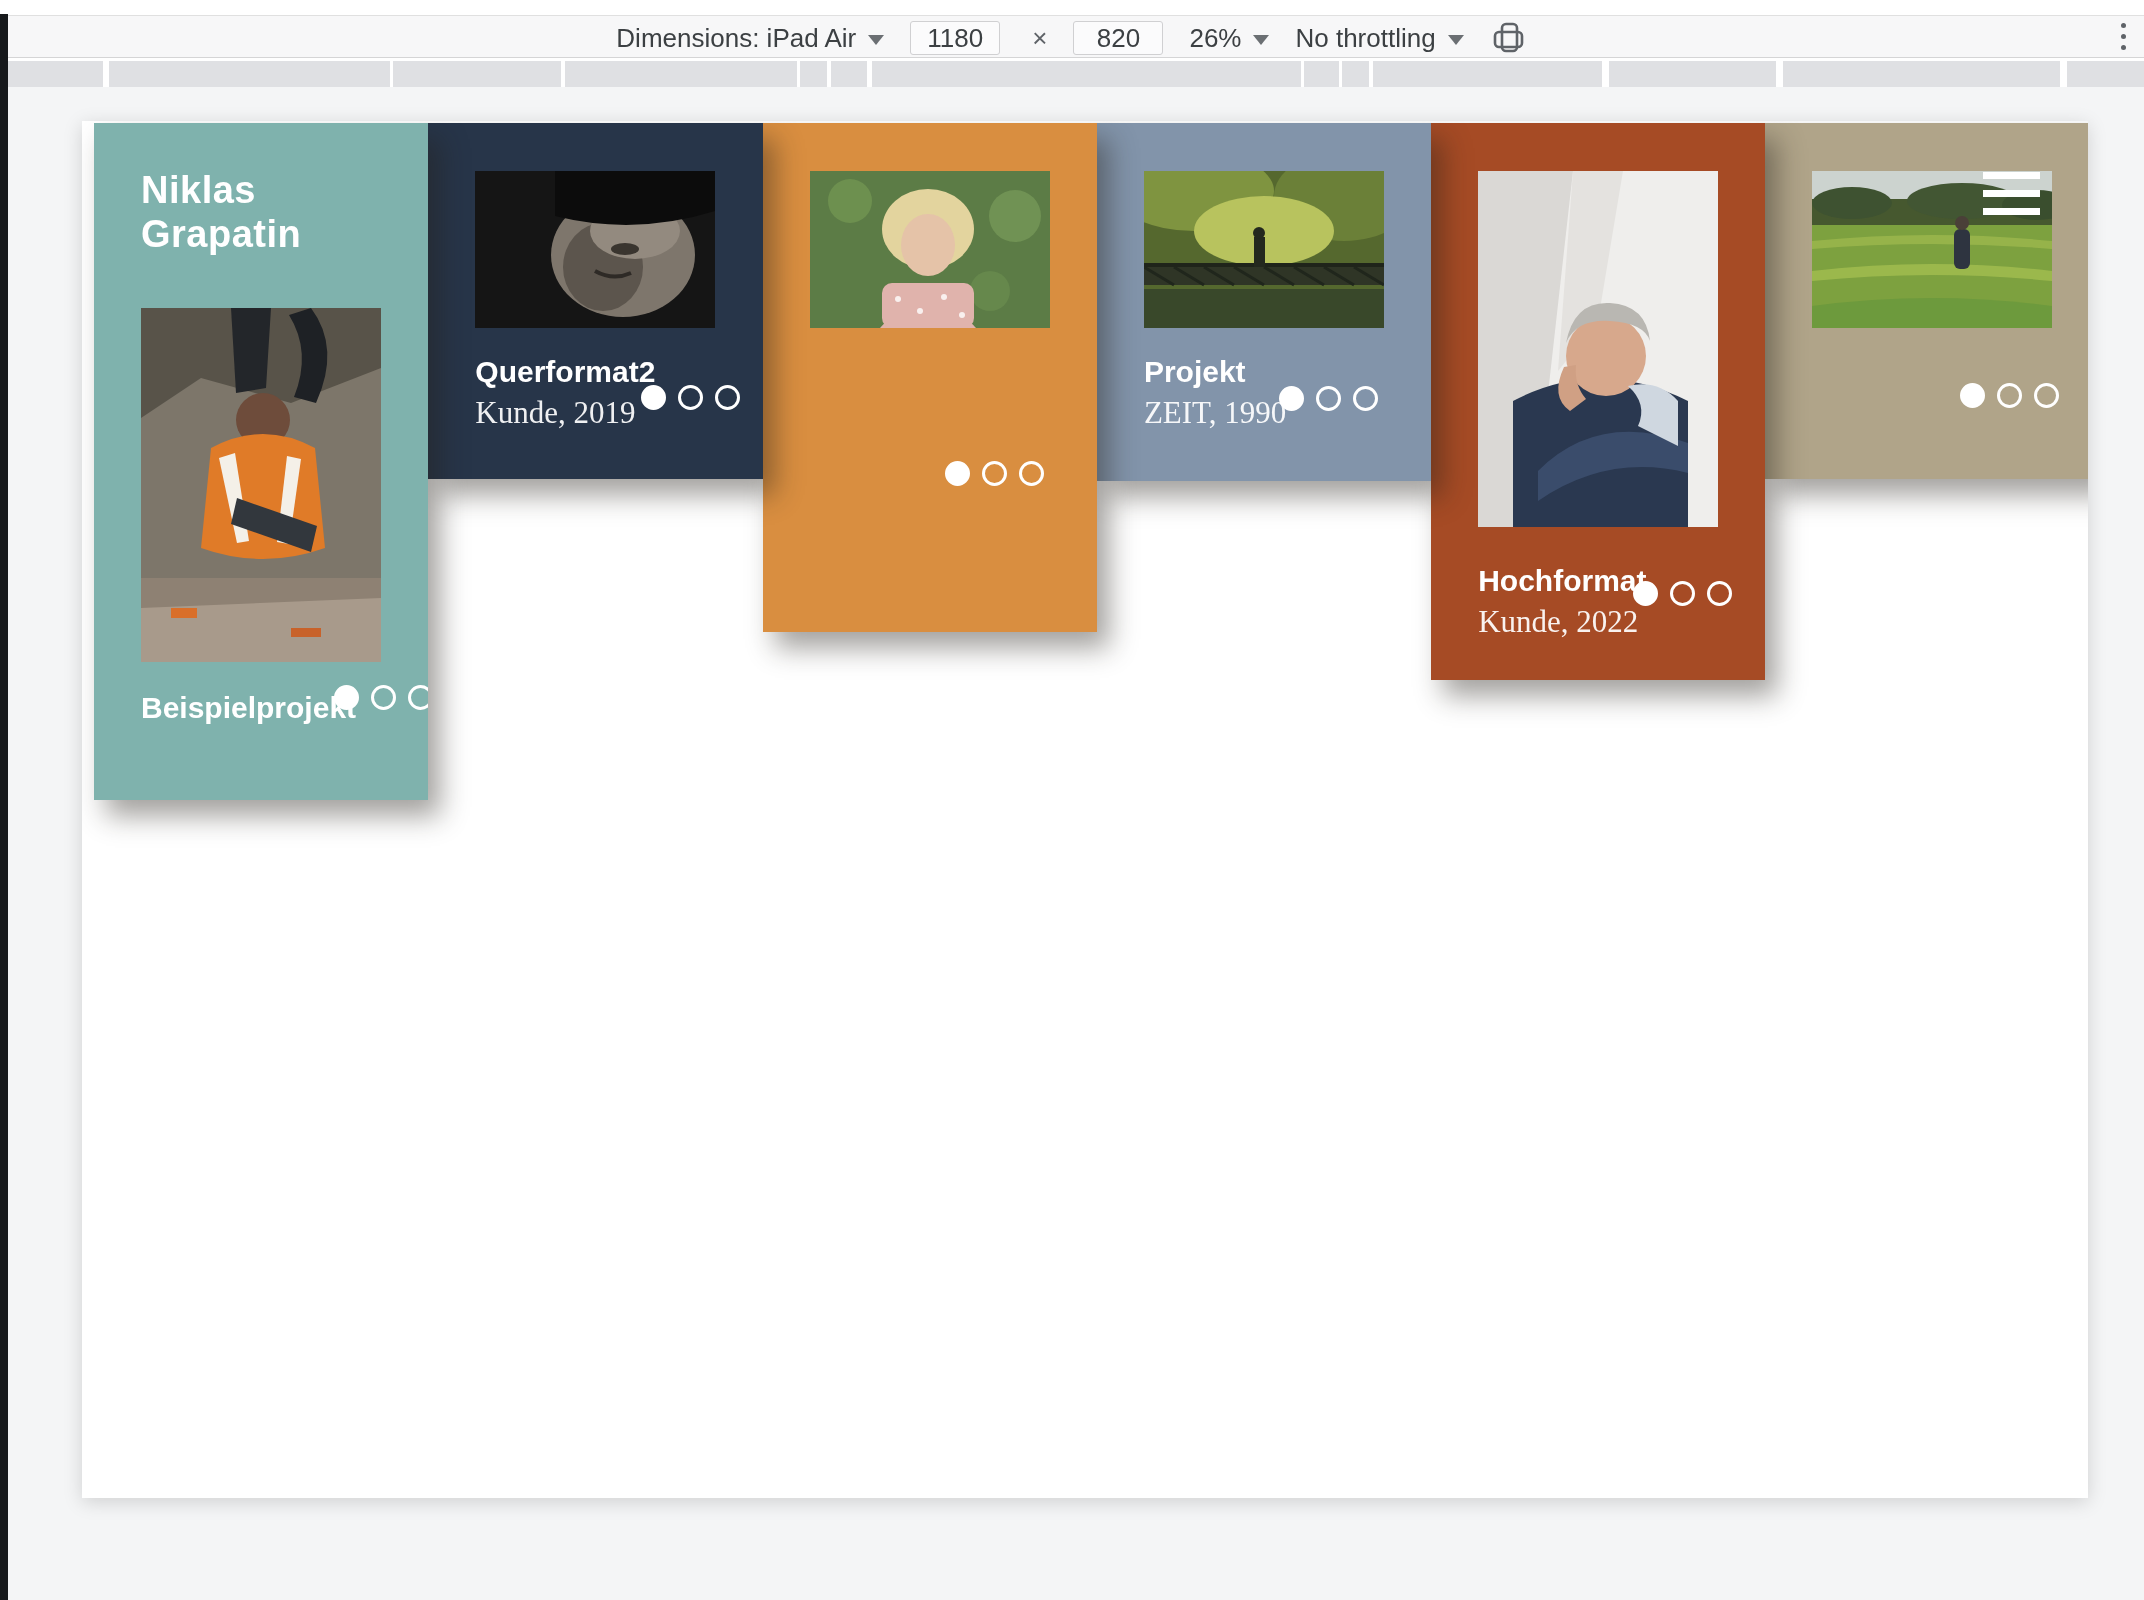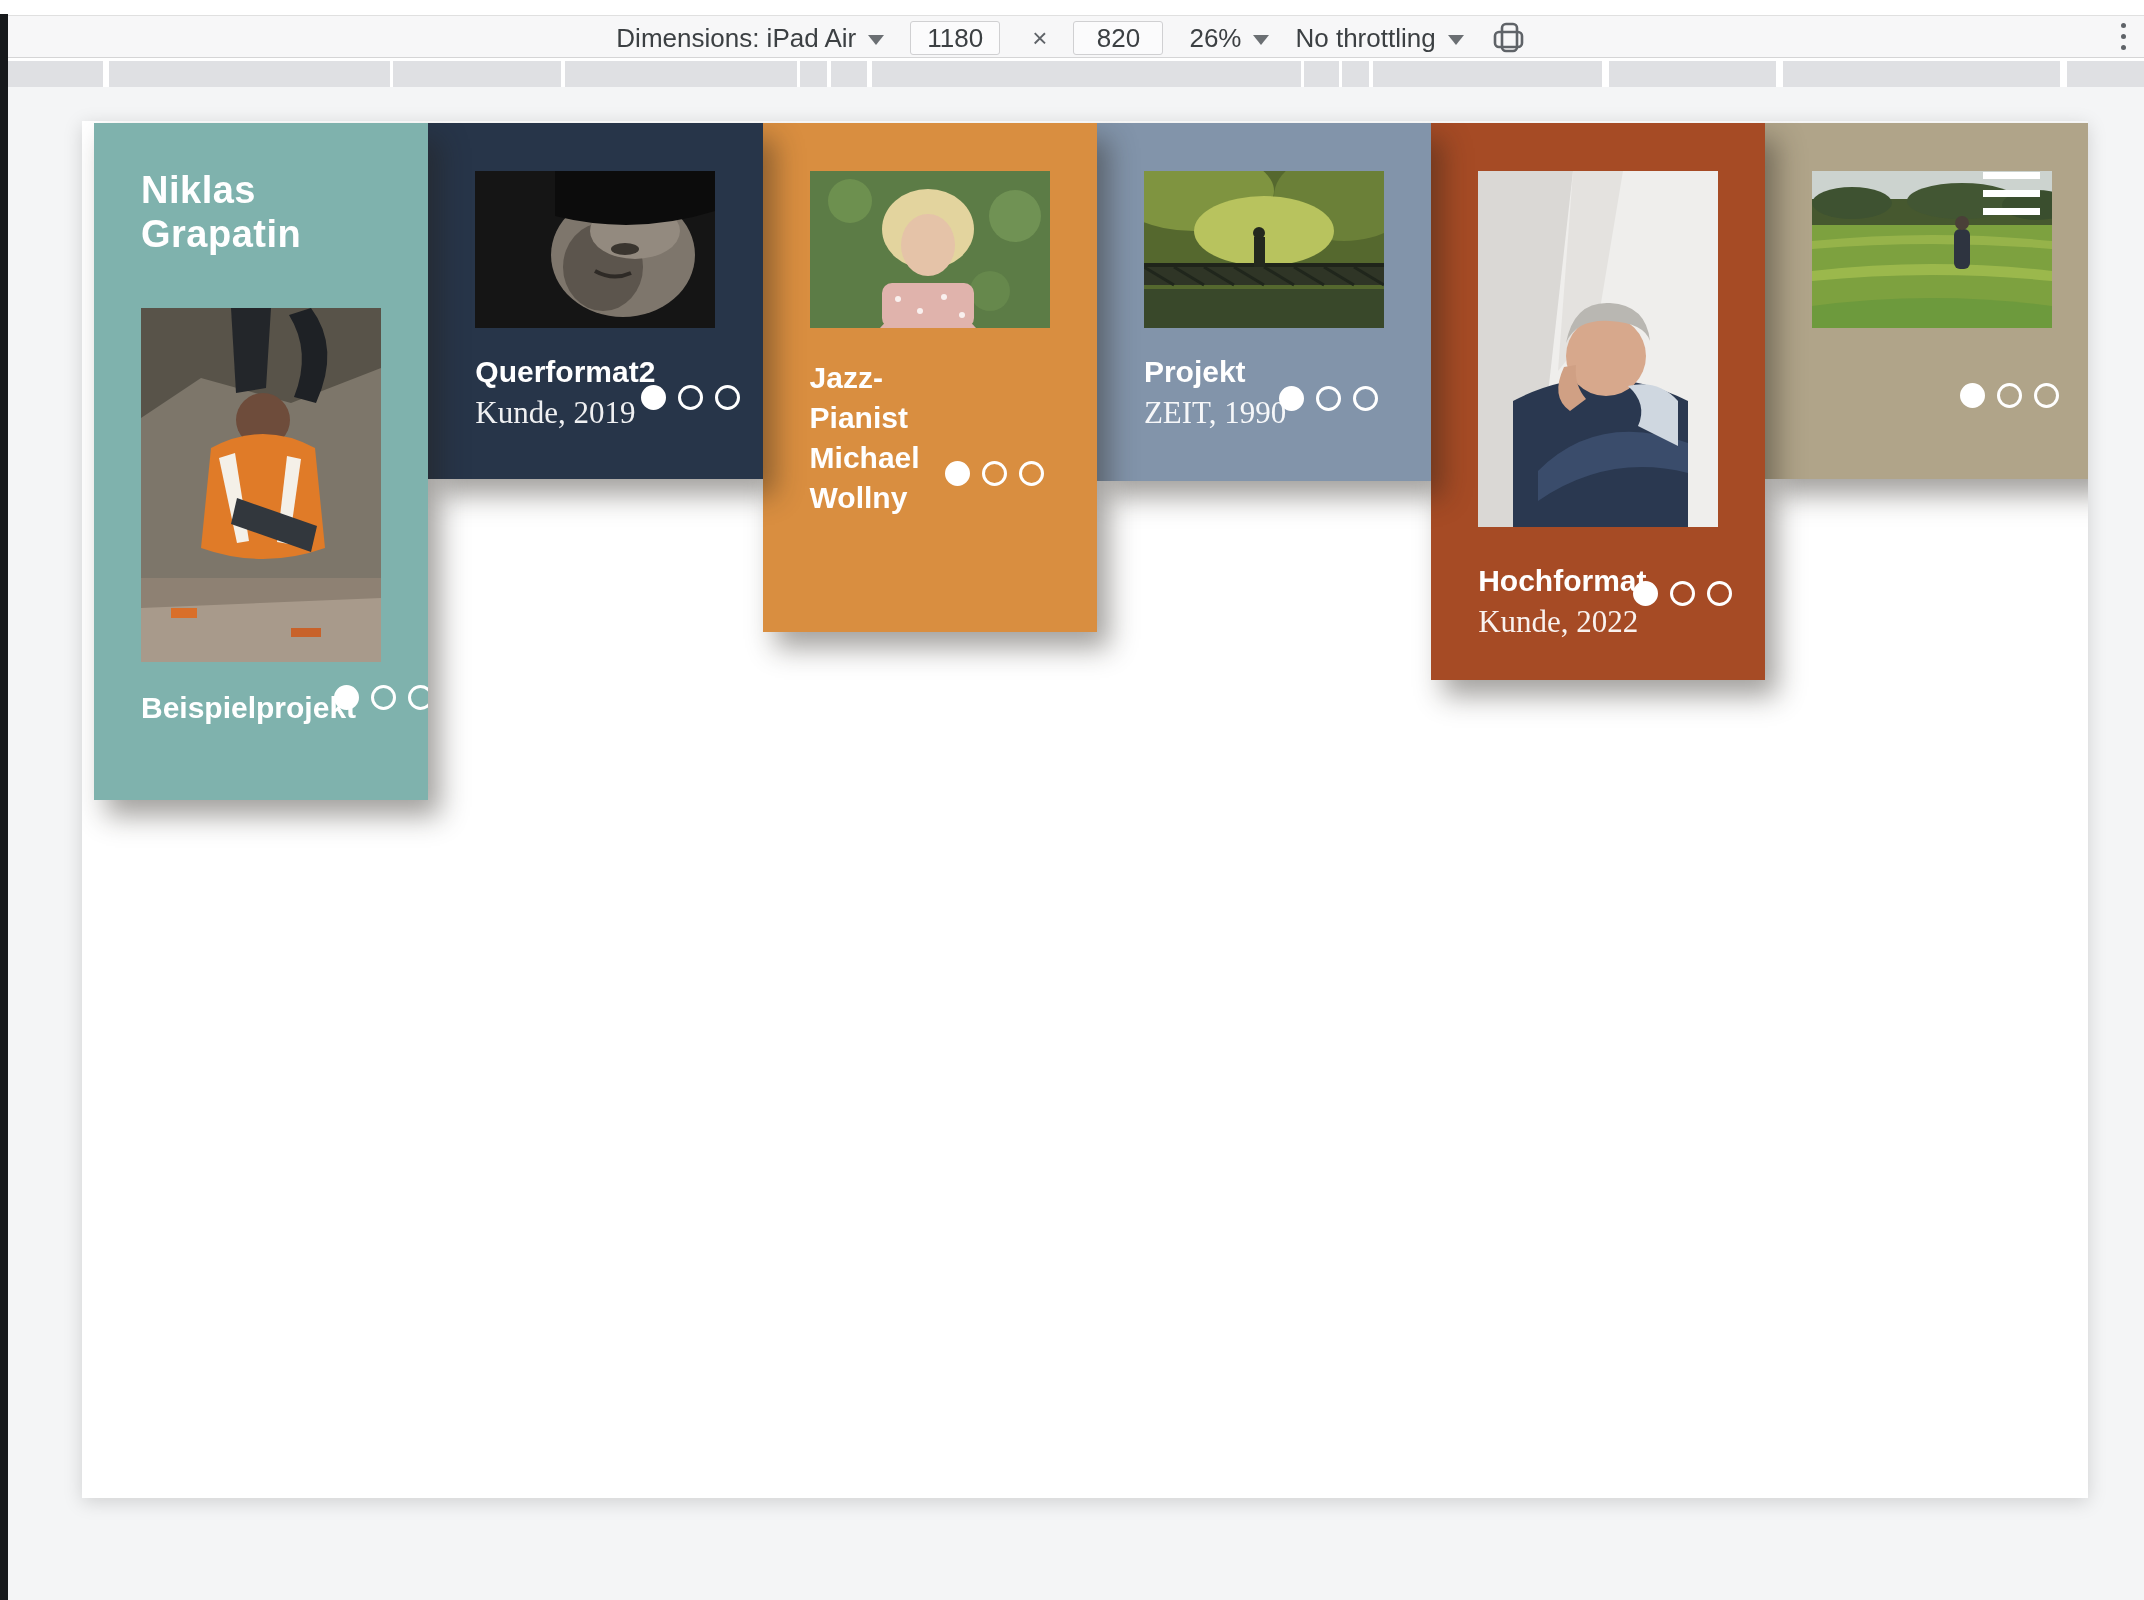--- a/index.html
+++ b/index.html
@@ -176,26 +176,20 @@
      <ellipse cx="118" cy="74" rx="27" ry="31" fill="#e5c3a8"></ellipse>
      <path d="M70 157 q48 -55 96 0 Z" fill="#e0b3ac"></path>
      <rect x="72" y="112" width="92" height="45" rx="10" fill="#e0b3ac"></rect>
      <circle cx="88" cy="128" r="3" fill="#fff" opacity="0.8"></circle>
      <circle cx="110" cy="140" r="3" fill="#fff" opacity="0.8"></circle>
      <circle cx="134" cy="126" r="3" fill="#fff" opacity="0.8"></circle>
      <circle cx="152" cy="144" r="3" fill="#fff" opacity="0.8"></circle>
    </svg>
           </div>
     <div class="card-text" style="margin-top: 30px;">
-      <div class="card-title">
-              <div>Jazz-</div>
-              <div>Pianist</div>
-              <div>Michael</div>
-              <div>Wollny</div>
-            </div>
     </div>
     <div class="dots" style="left: 182px; top: 338px;">
             <span class="dot filled"></span>
             <span class="dot"></span>
             <span class="dot"></span>
           </div>
   </section>
         <section class="card" style="background: rgb(130, 148, 170); height: 358px; z-index: 17;">
 
     <div class="photo" style="height: 157px; margin-top: 48px;">

